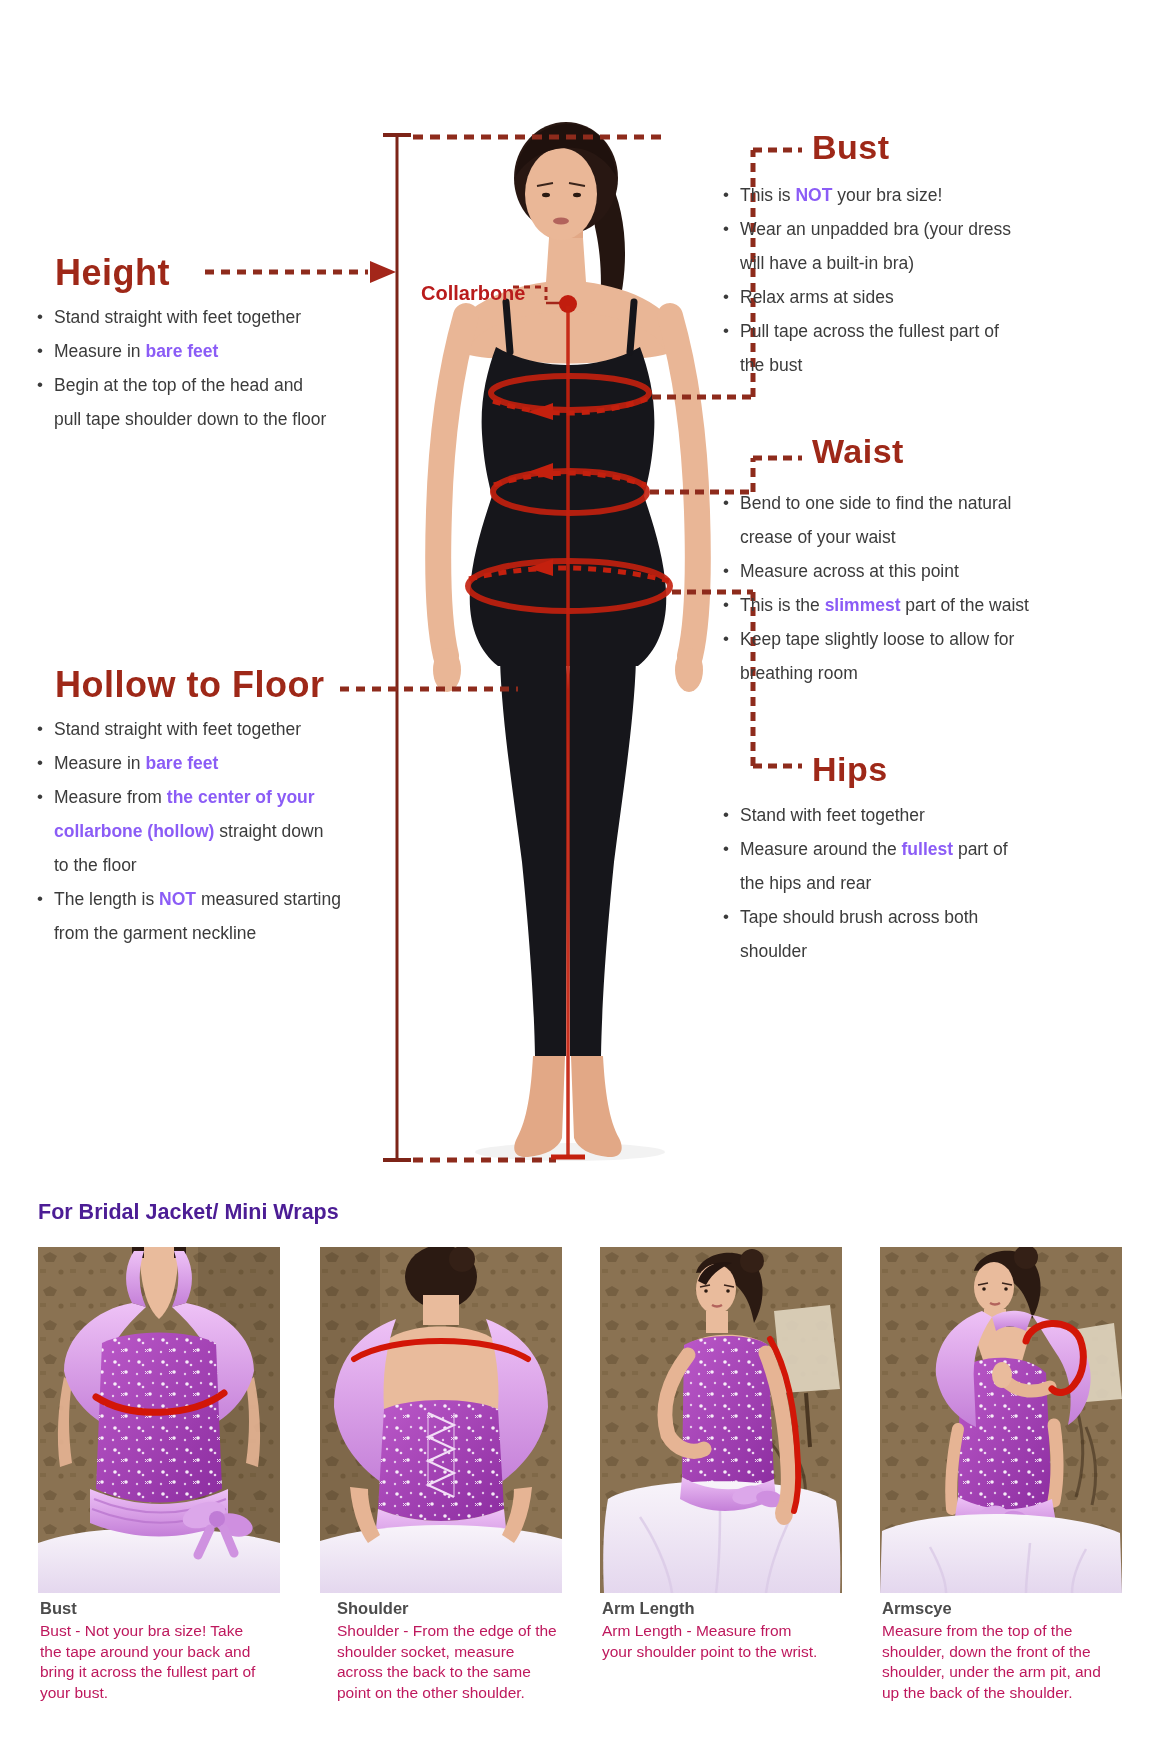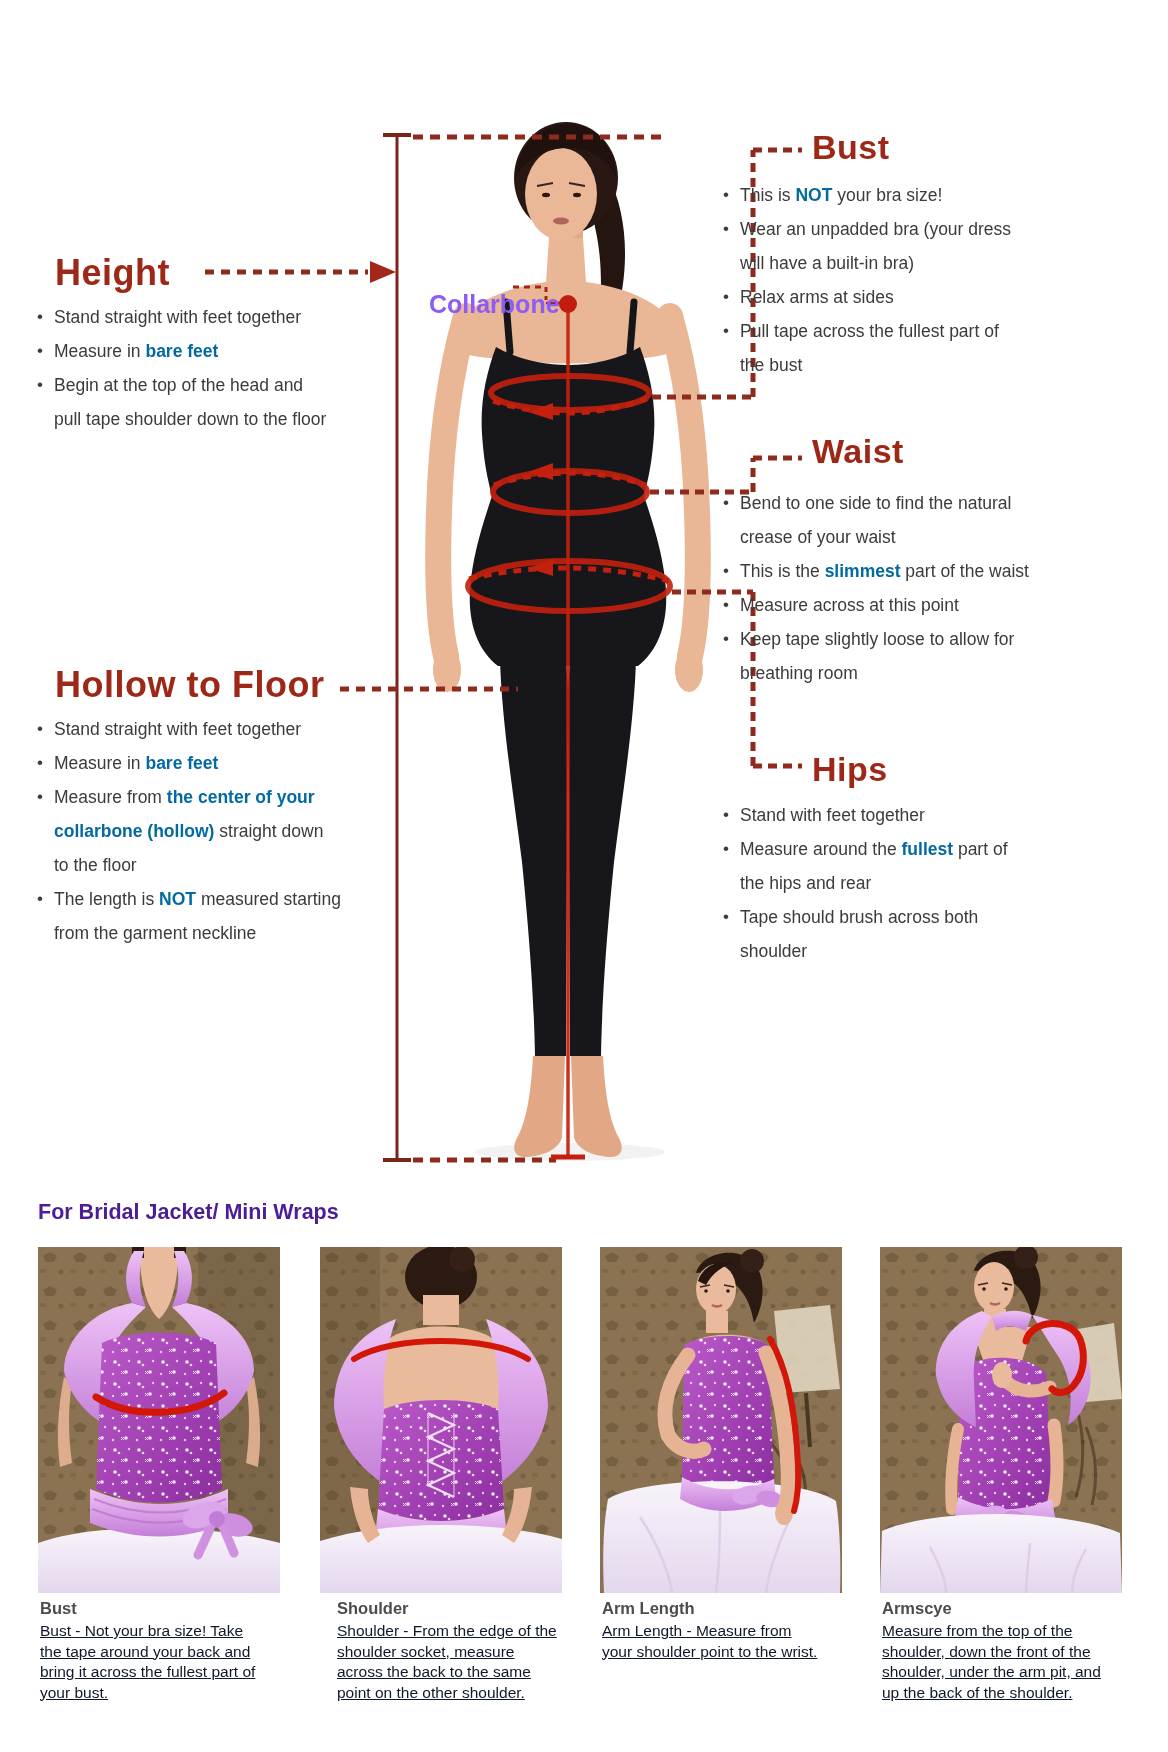--- a/index.html
+++ b/index.html
@@ -18,36 +18,36 @@
   .t-right{font-size:34px;}
   
   .blist{
     position:absolute;margin:0;padding:0;list-style:none;
     color:#3b3b3b;font-size:17.5px;line-height:34px;
   }
   .blist li{position:relative;padding-left:18px;white-space:pre-line;}
   .blist li::before{
     content:"\2022";position:absolute;left:1px;top:0;color:#3b3b3b;font-size:17px;
   }
-  .red{color:#0369a1;font-weight:bold;}
+  .red{color:#8b5cf6;font-weight:bold;}
   
   .collarbone{
-    position:absolute;color:#8b5cf6;font-weight:bold;font-size:25px;margin:16px;
+    position:absolute;color:#b91c1c;font-weight:bold;font-size:20px;margin:8px;
   }
   
   .bottom-heading{
     position:absolute;margin:0;color:#4c1d95;font-weight:bold;font-size:21.5px;
   }
   .photo{position:absolute;width:242px;height:346px;top:1247px;background:#8a7252;}
   .caption{position:absolute;width:250px;top:1598px;}
   .caption .c-title{
     margin:0 0 3px 0;font-size:16.5px;font-weight:bold;color:#4c4c4c;line-height:20px;
   }
   .caption .c-text{
-    margin:0;font-size:15.5px;color:#0f172a;line-height:20.5px;white-space:pre-line;text-decoration:underline;
+    margin:0;font-size:15.5px;color:#be185d;line-height:20.5px;white-space:pre-line;
   }
 </style>
 </head>
 <body>
 
 <div id="canvas">
 
   <svg width="0" height="0" style="position:absolute" aria-hidden="true">
     <defs>
       <pattern id="wp" width="30" height="34" patternUnits="userSpaceOnUse">
@@ -176,22 +176,22 @@
 will have a built-in bra)</span></li>
       <li><span>Relax arms at sides</span></li>
       <li><span>Pull tape across the fullest part of
 the bust</span></li>
     </ul>
 
   <h2 class="sec-title t-right" style="left:812px;top:434px">Waist</h2>
   <ul class="blist" style="left:722px;top:486px;width:340px">
       <li><span>Bend to one side to find the natural
 crease of your waist</span></li>
+      <li><span>Measure across at this point</span></li>
       <li><span>This is the </span><span class="red">slimmest</span><span> part of the waist</span></li>
-      <li><span>Measure across at this point</span></li>
       <li><span>Keep tape slightly loose to allow for
 breathing room</span></li>
     </ul>
 
   <h2 class="sec-title t-right" style="left:812px;top:752px">Hips</h2>
   <ul class="blist" style="left:722px;top:798px;width:340px">
       <li><span>Stand with feet together</span></li>
       <li><span>Measure around the </span><span class="red">fullest</span><span> part of
 the hips and rear</span></li>
       <li><span>Tape should brush across both

